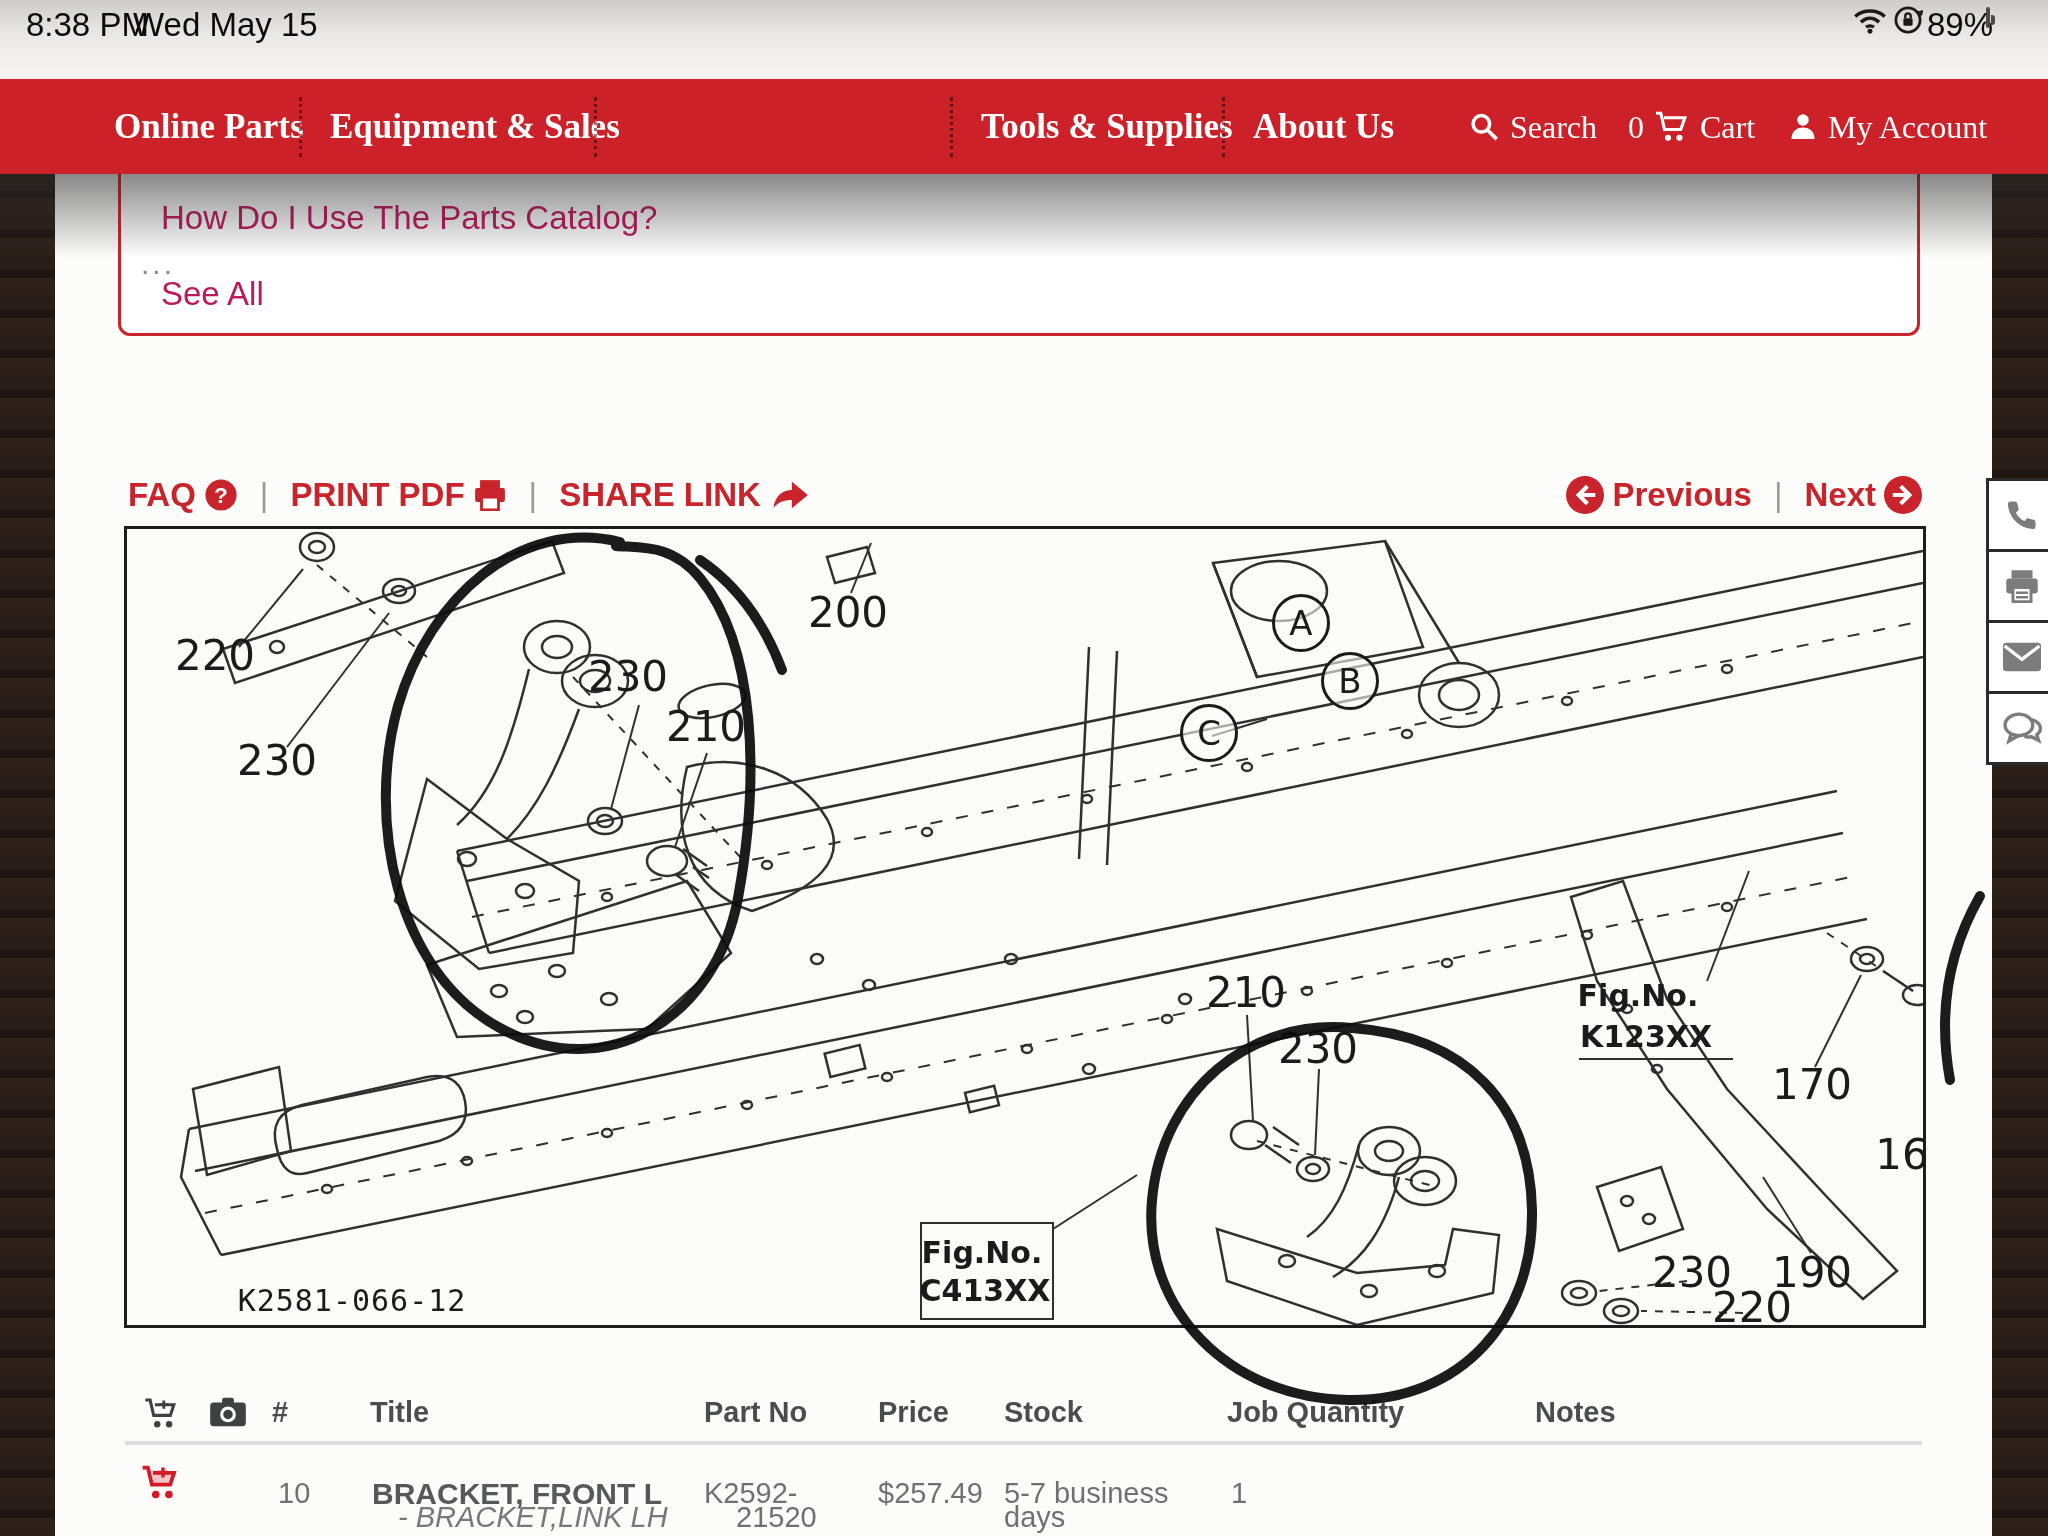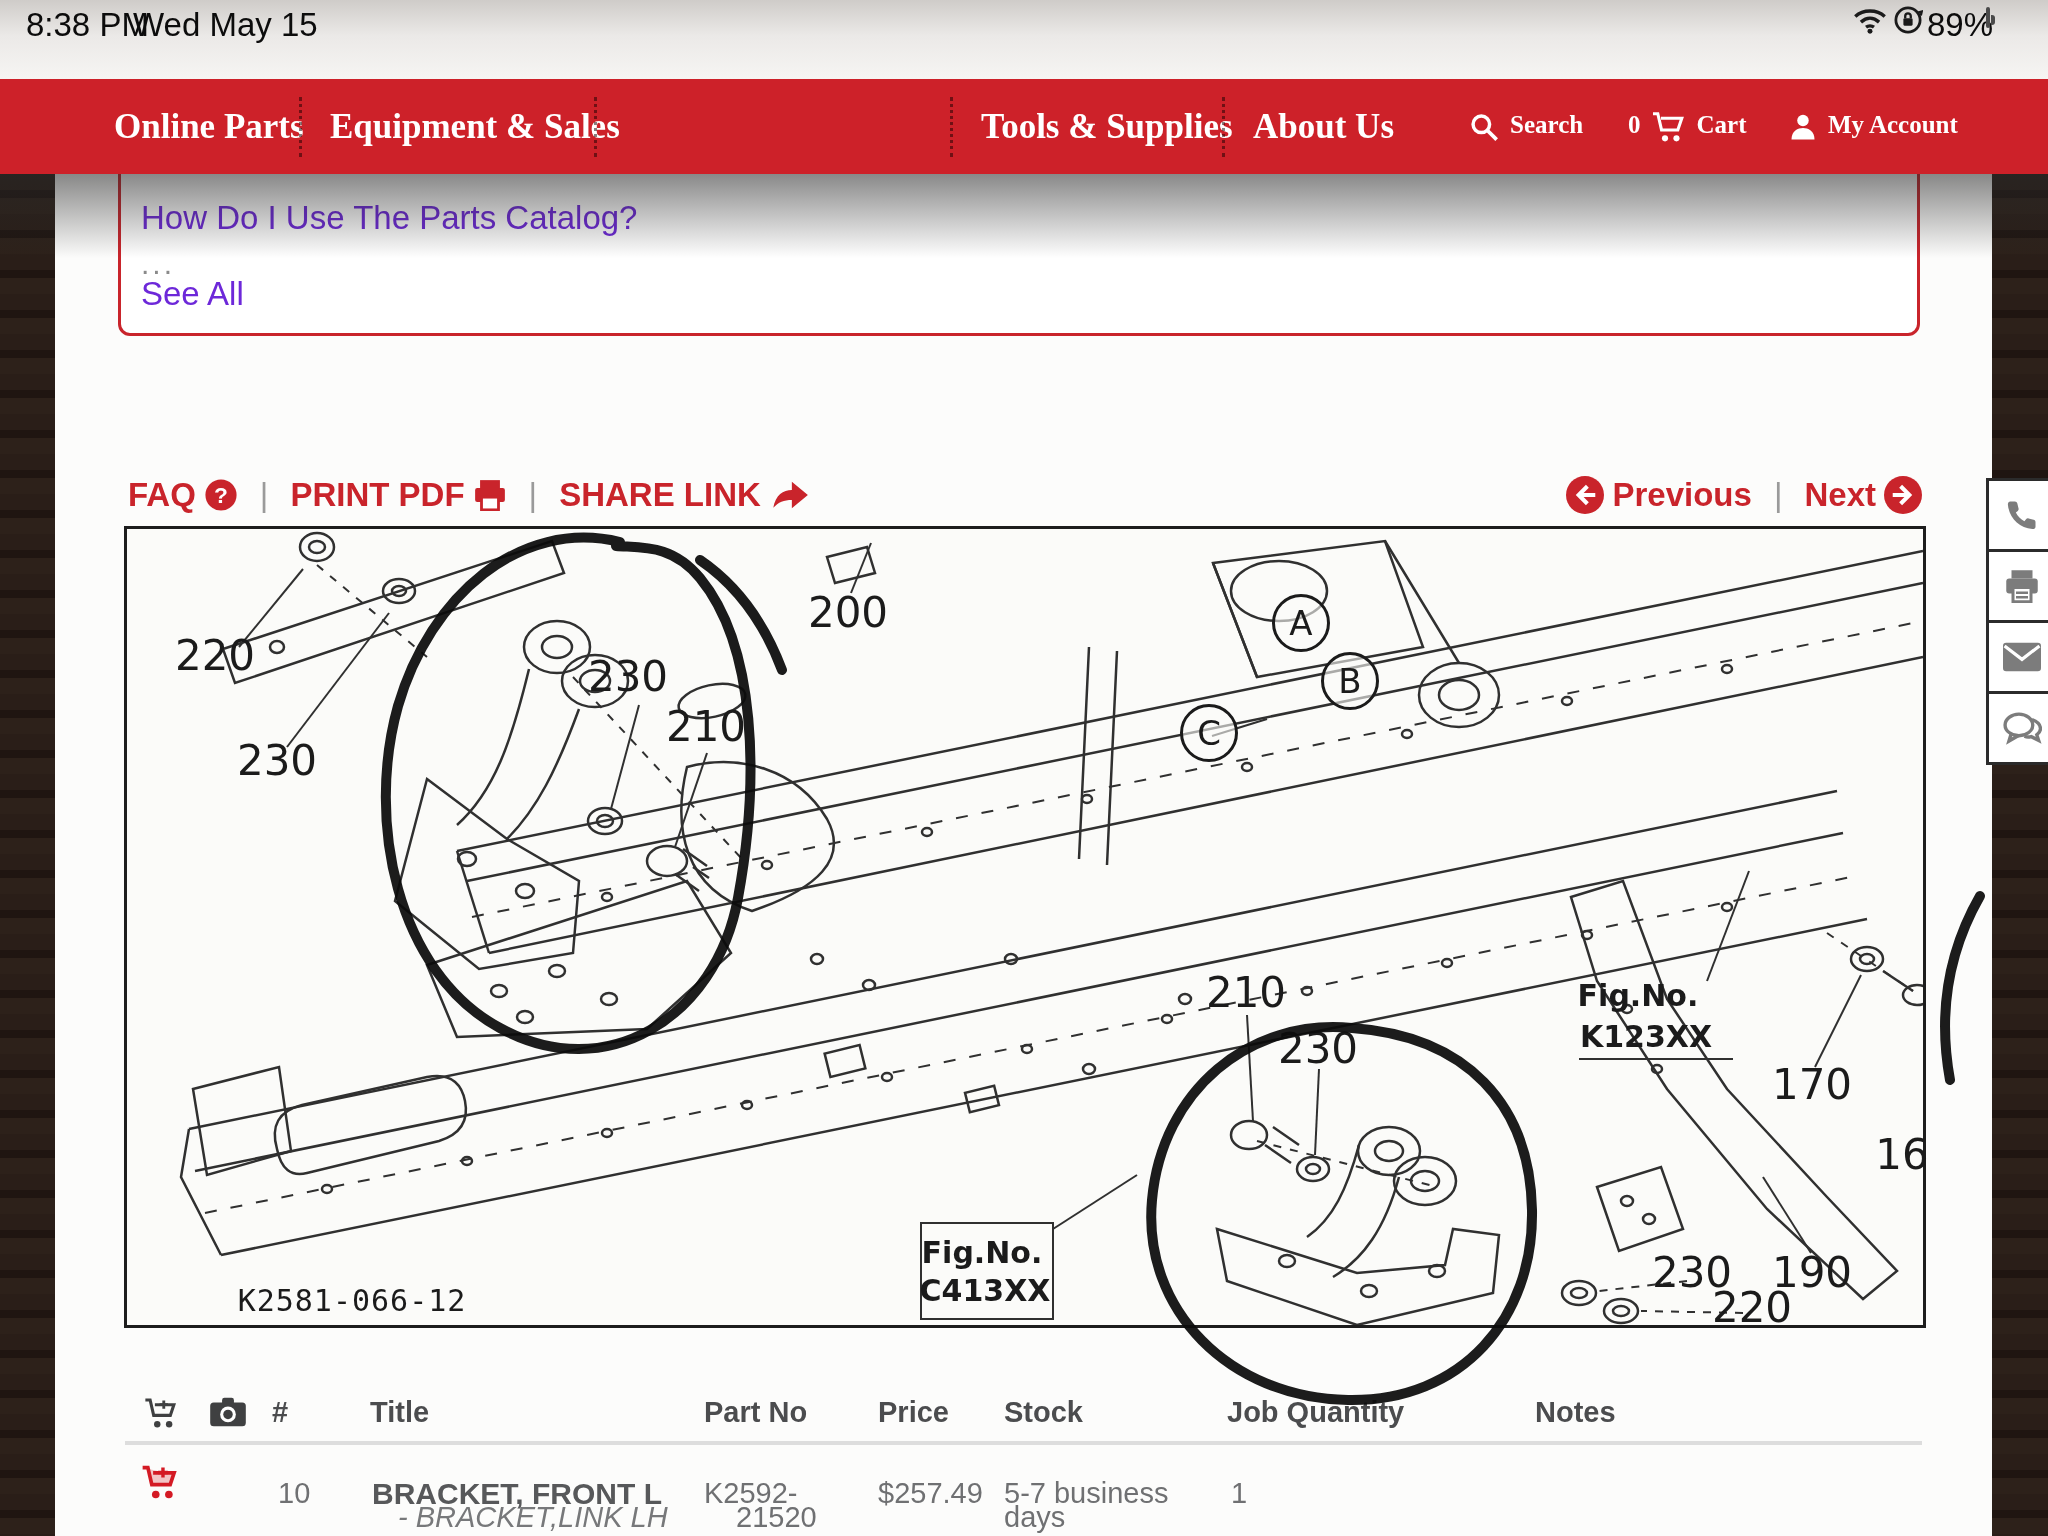--- a/index.html
+++ b/index.html
@@ -12,29 +12,29 @@
   .statustxt{font-size:33px;font-weight:500;color:#0c0c0c;}
   #urlrow{top:40px;left:0;width:2048px;text-align:center;font-size:30px;color:#3fa24a;}
   #battery-body{width:46px;height:22px;border:2.5px solid #4a4a4a;border-radius:6px;position:relative;}
   #battery-fill{position:absolute;left:2px;top:2px;bottom:2px;width:86%;background:#0c0c0c;border-radius:2px;}
   #battery-nub{position:absolute;right:-7px;top:6px;width:4px;height:10px;background:#4a4a4a;border-radius:0 3px 3px 0;}
   
   #navbar{left:0;top:79px;width:2048px;height:95px;background:#cd2129;z-index:5;}
   .navitem{position:absolute;top:50%;transform:translateY(-50%);color:#fff;
            font-family:"Liberation Serif",serif;font-size:35px;font-weight:600;white-space:nowrap;cursor:pointer;}
   .navsep{position:absolute;top:18px;height:60px;border-left:3px dotted rgba(20,0,0,.5);}
-  .navutil{position:absolute;top:50%;transform:translateY(-50%);color:#fff;display:flex;align-items:flex-start;gap:10px;
-           font-family:"Liberation Serif",serif;font-size:25px;font-weight:700;white-space:nowrap;cursor:pointer;}
+  .navutil{position:absolute;top:50%;transform:translateY(-50%);color:#fff;display:flex;align-items:center;gap:10px;
+           font-family:"Liberation Serif",serif;font-size:32px;font-weight:400;white-space:nowrap;cursor:pointer;}
   
   .wood{background:#241a15 repeating-linear-gradient(180deg,#2a1e18 0 16px,#1f1511 16px 24px,#2d211a 24px 40px);}
   #page{left:55px;top:174px;width:1937px;height:1362px;background:#fcfcfb;}
   #navshadow{left:0;top:174px;width:2048px;height:84px;z-index:6;pointer-events:none;
              background:linear-gradient(180deg,rgba(40,40,40,.55),rgba(40,40,40,0));}
   #helpbox{left:118px;top:160px;width:1796px;height:170px;border:3px solid #c9242b;border-radius:12px;background:#fff;z-index:4;}
-  .redlink{color:#6d28d9;cursor:pointer;}
+  .redlink{color:#be185d;cursor:pointer;margin-left:20px;}
   #pagetitle{left:128px;top:384px;font-size:53px;color:#57585a;letter-spacing:.5px;}
   .toolrow{top:474px;height:42px;display:flex;align-items:center;gap:22px;z-index:4;}
   .toollink{color:#c9242b;font-weight:bold;font-size:33px;display:flex;align-items:center;gap:8px;cursor:pointer;}
   .graysep{color:#9a9a9a;font-size:33px;}
   
   #diagframe{left:124px;top:526px;width:1796px;height:796px;border:3px solid #1d1d1d;background:#fbfbf9;overflow:hidden;}
   .dlabel{position:absolute;transform:translate(-50%,-50%);font-family:"DejaVu Sans",sans-serif;
           font-size:42px;color:#1b1b1b;z-index:7;white-space:nowrap;}
   .dfig{font-size:30px;font-weight:700;}
   .dmono{font-family:"DejaVu Sans Mono",monospace;font-size:30px;letter-spacing:1px;}

